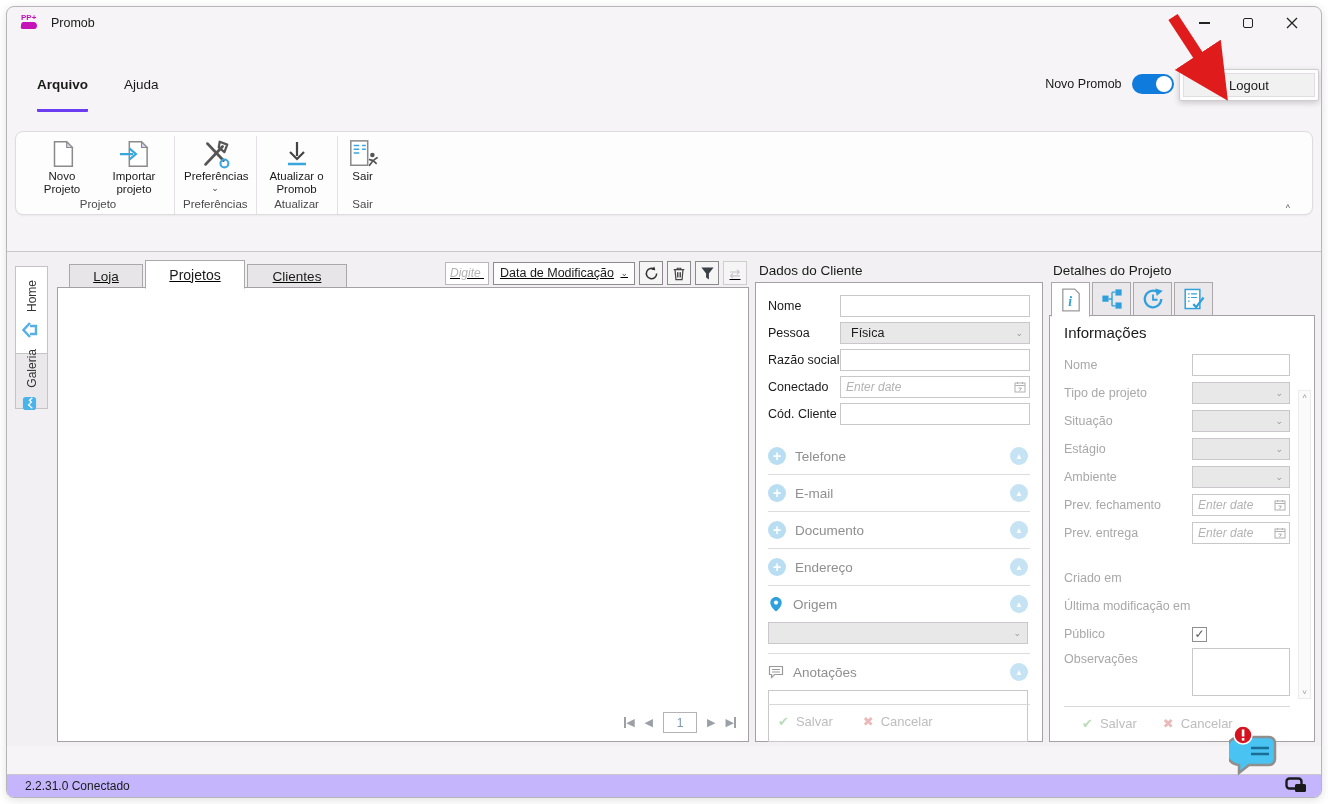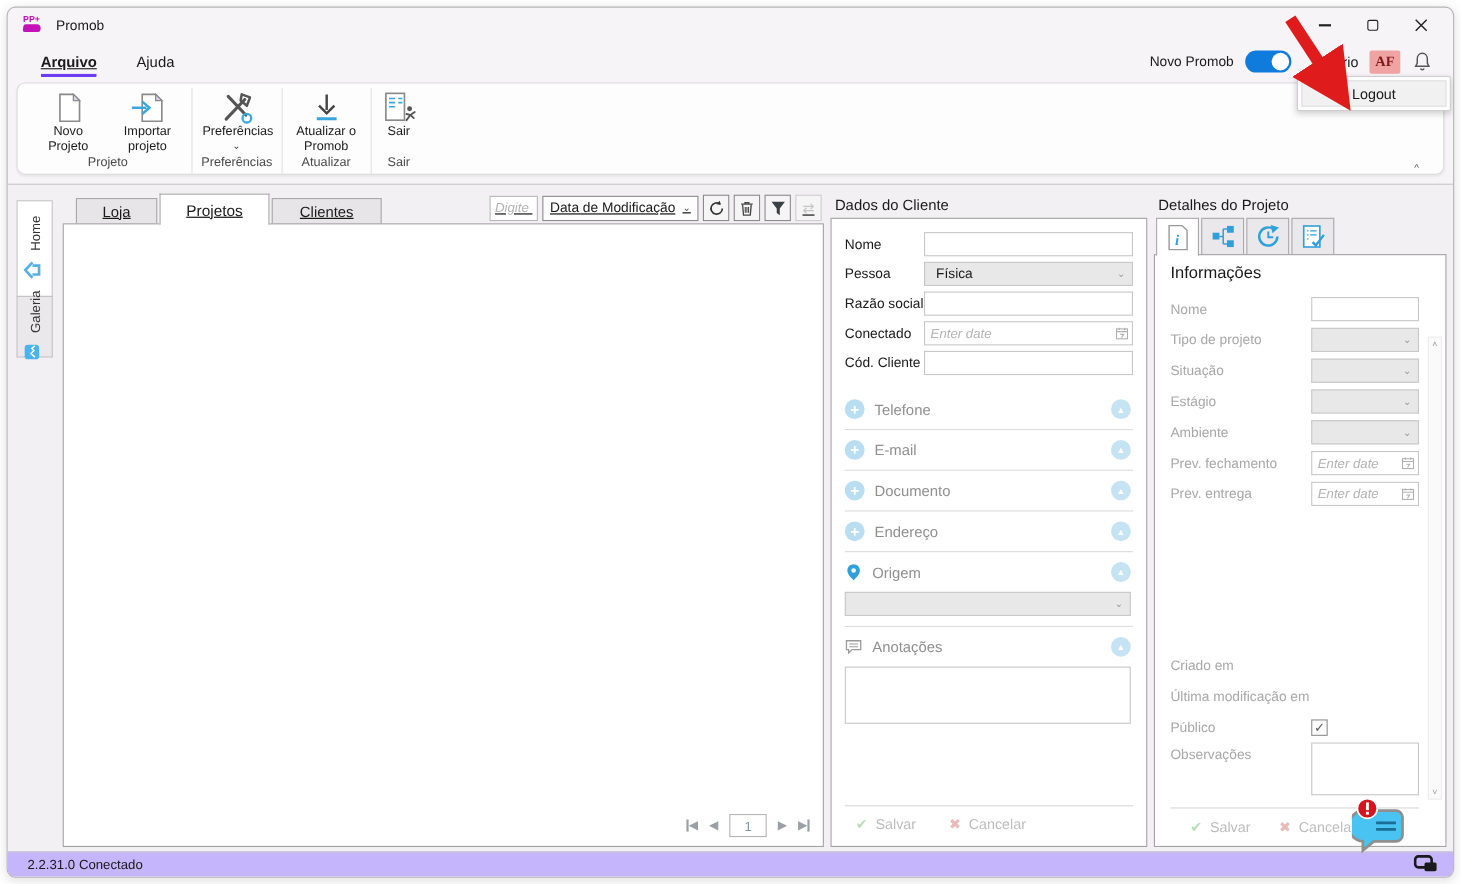--- a/index.html
+++ b/index.html
@@ -1,35 +1,35 @@
 <!DOCTYPE html>
 <html style="--win_bg: #f6f4f6; --logo_magenta: #c411b8; --menu_underline: #6c3cf0; --toggle_blue: #0f7bdc; --badge_bg: #efa3a3; --badge_text: #801a1a; --icon_blue: #2fa0dc; --light_blue: #b9ddf1; --arrow_red: #df1b1b; --filter_dark: #3b4045;"><head>
 <meta charset="utf-8">
 <style>
   * { margin:0; padding:0; box-sizing:border-box; }
   html,body { width:1328px; height:804px; background:#fff; font-family:"Liberation Sans", sans-serif; overflow:hidden; }
   .window{ position:absolute; left:6px; top:6px; width:1316px; height:792px; background:var(--win_bg,#f6f4f6);
     border:1px solid #b7b5b7; border-radius:8px; display:flex; flex-direction:column; overflow:hidden;
-    box-shadow:0 2px 10px rgba(0,0,0,.12); }
+    box-shadow:0 2px 10px rgba(0,0,0,.12);gap:28px; }
 
   
   .titlebar{ height:32px; display:flex; align-items:center; padding:0 8px 0 14px; flex:none; }
   .logo{ width:22px; height:20px; position:relative; margin-right:8px; flex:none; }
   .logo .pp{ font-size:8px; font-weight:bold; color:var(--logo_magenta,#c411b8); letter-spacing:0; }
   .logo .blob{ width:16px; height:7px; background:var(--logo_magenta,#c411b8); border-radius:2px 4px 2px 2px; margin-top:0px; transform:skewX(-8deg); }
   .title-text{ font-size:12.5px; color:#1a1a1a; }
   .win-controls{ margin-left:auto; display:flex; gap:14px; align-items:center; padding-right:6px; }
   .wc{ width:30px; height:26px; display:flex; align-items:center; justify-content:center; cursor:default; }
   .min-glyph{ width:11px; height:1.4px; background:#222; }
   .max-glyph{ width:10px; height:10px; border:1.4px solid #222; border-radius:2px; }
 
   
   .menubar{ height:34px; display:flex; align-items:center; padding:0 18px 0 30px; flex:none; }
   .menu-item{ font-size:13.5px; color:#1a1a1a; margin-right:36px; }
-  .menu-item.active span{ font-weight:bold; border-bottom:3px solid var(--menu_underline,#6c3cf0); padding-bottom:3px; border-radius:1px;text-decoration:underline; }
+  .menu-item.active span{ font-weight:bold; border-bottom:3px solid var(--menu_underline,#6c3cf0); padding-bottom:17px; border-radius:1px; }
   .menu-right{ margin-left:auto; display:flex; align-items:center; gap:10px; }
   .toggle-label{ font-size:12.5px; color:#1a1a1a; }
   .toggle{ width:42px; height:20px; background:var(--toggle_blue,#0f7bdc); border-radius:10px; position:relative; }
   .toggle .knob{ position:absolute; right:2px; top:2px; width:16px; height:16px; background:#fff; border-radius:50%; }
   .user-label{ font-size:13px; color:#1a1a1a; margin-left:16px; }
   .avatar{ width:28px; height:21px; background:var(--badge_bg,#efa3a3); color:var(--badge_text,#801a1a);
     font-family:"Liberation Serif", serif; font-weight:bold; font-size:13px; display:flex; align-items:center; justify-content:center; border-radius:2px; }
   .bell{ width:20px; height:20px; }
 
   

